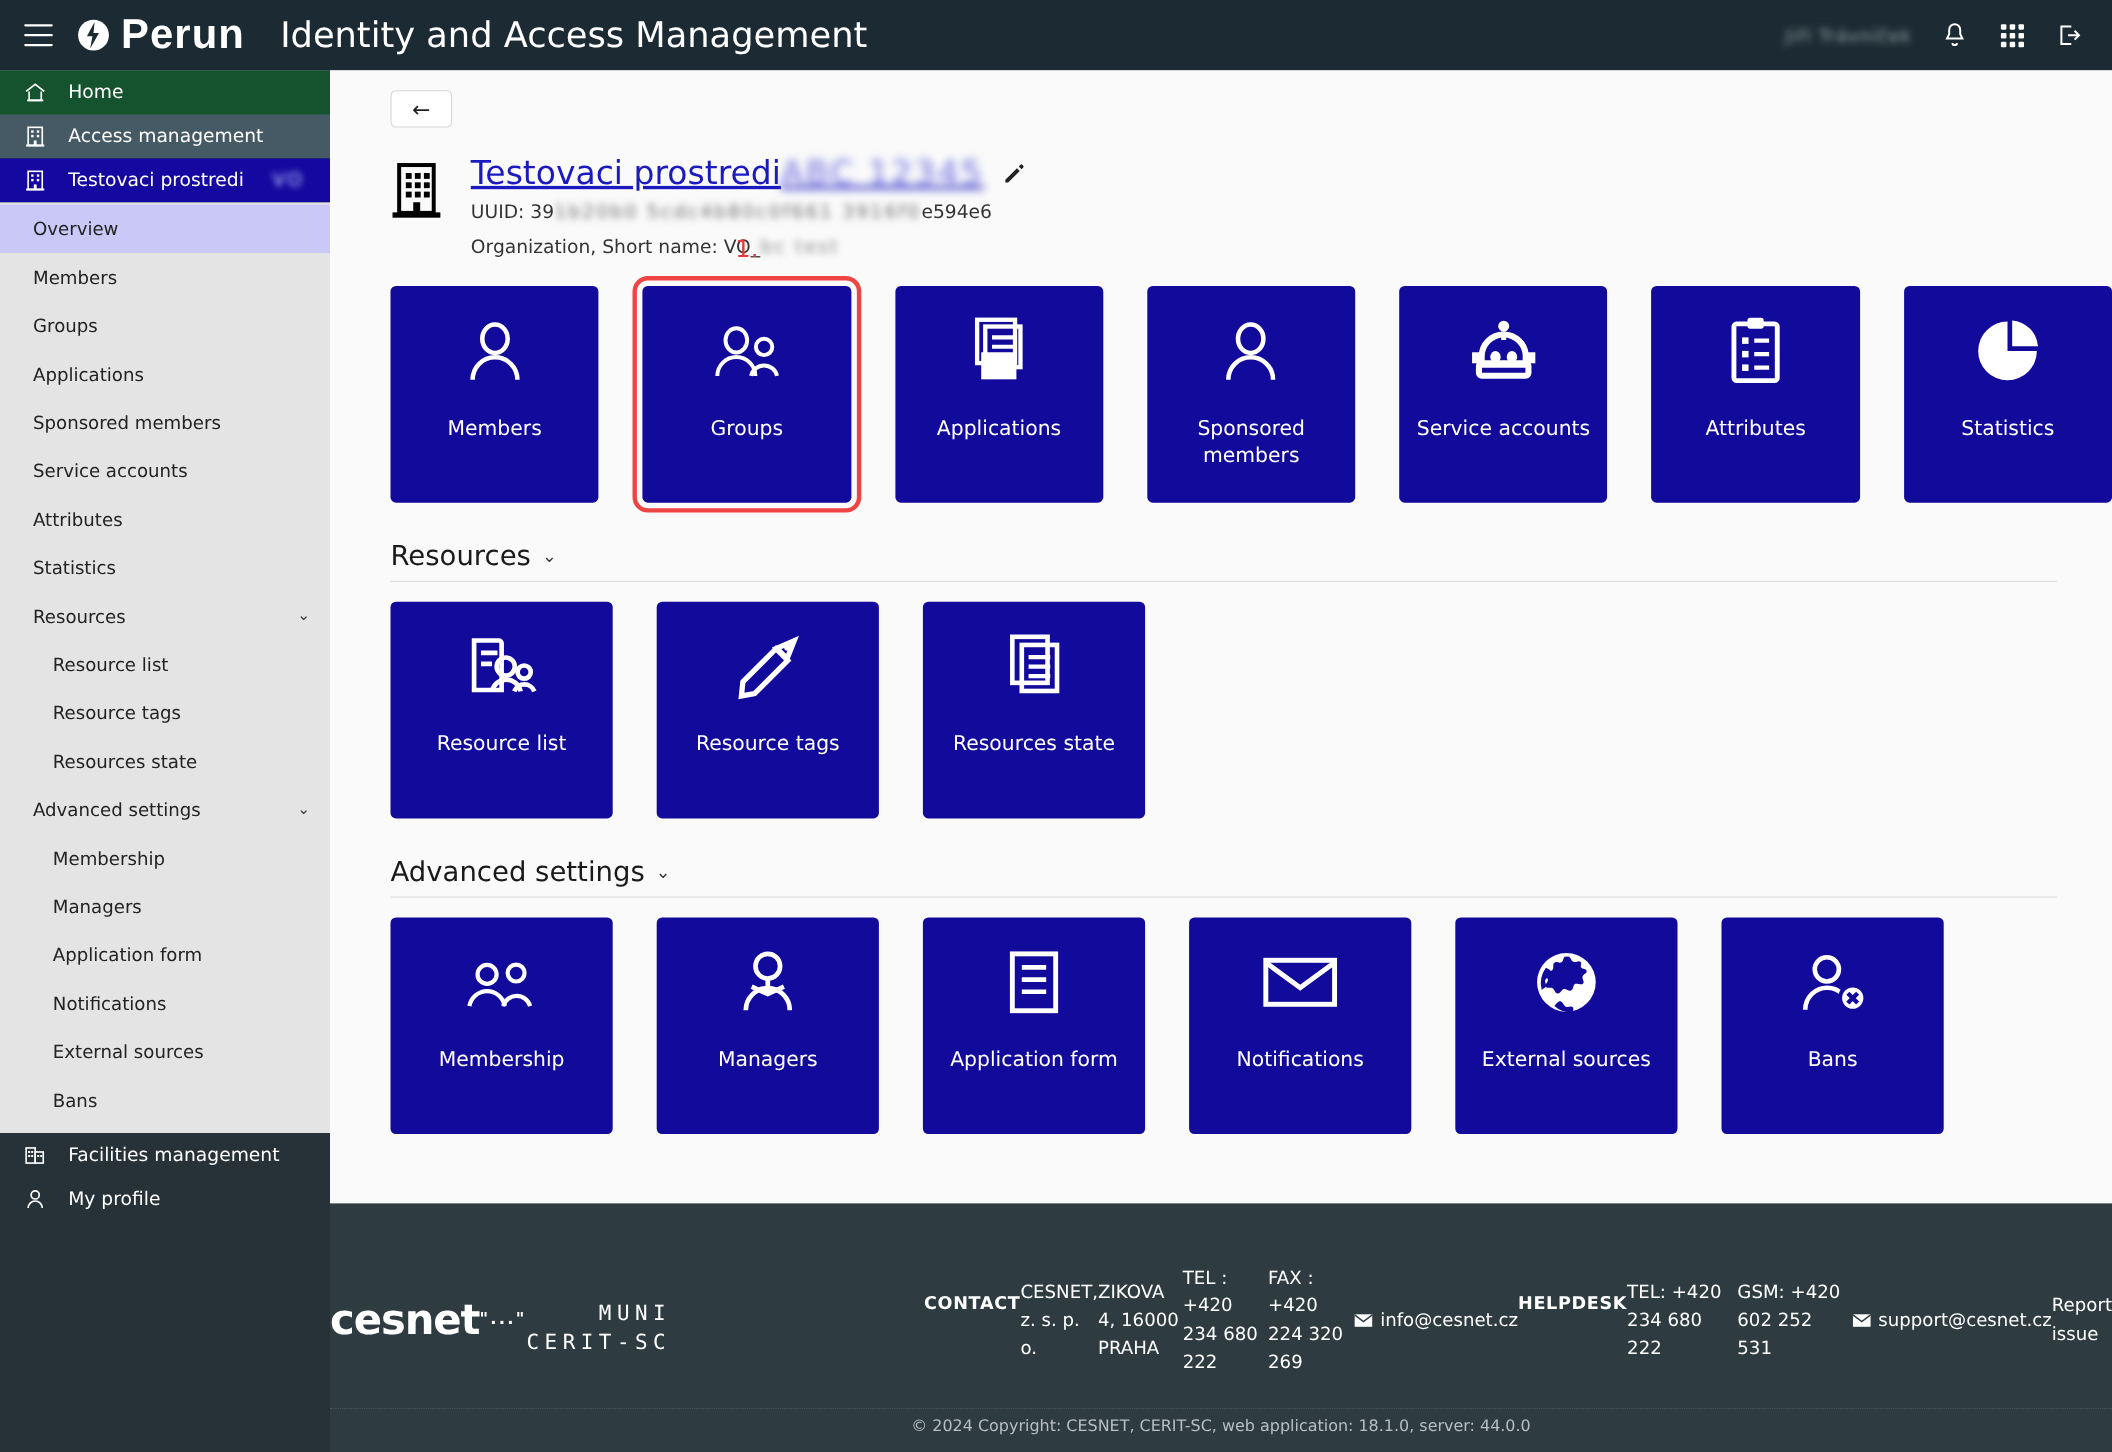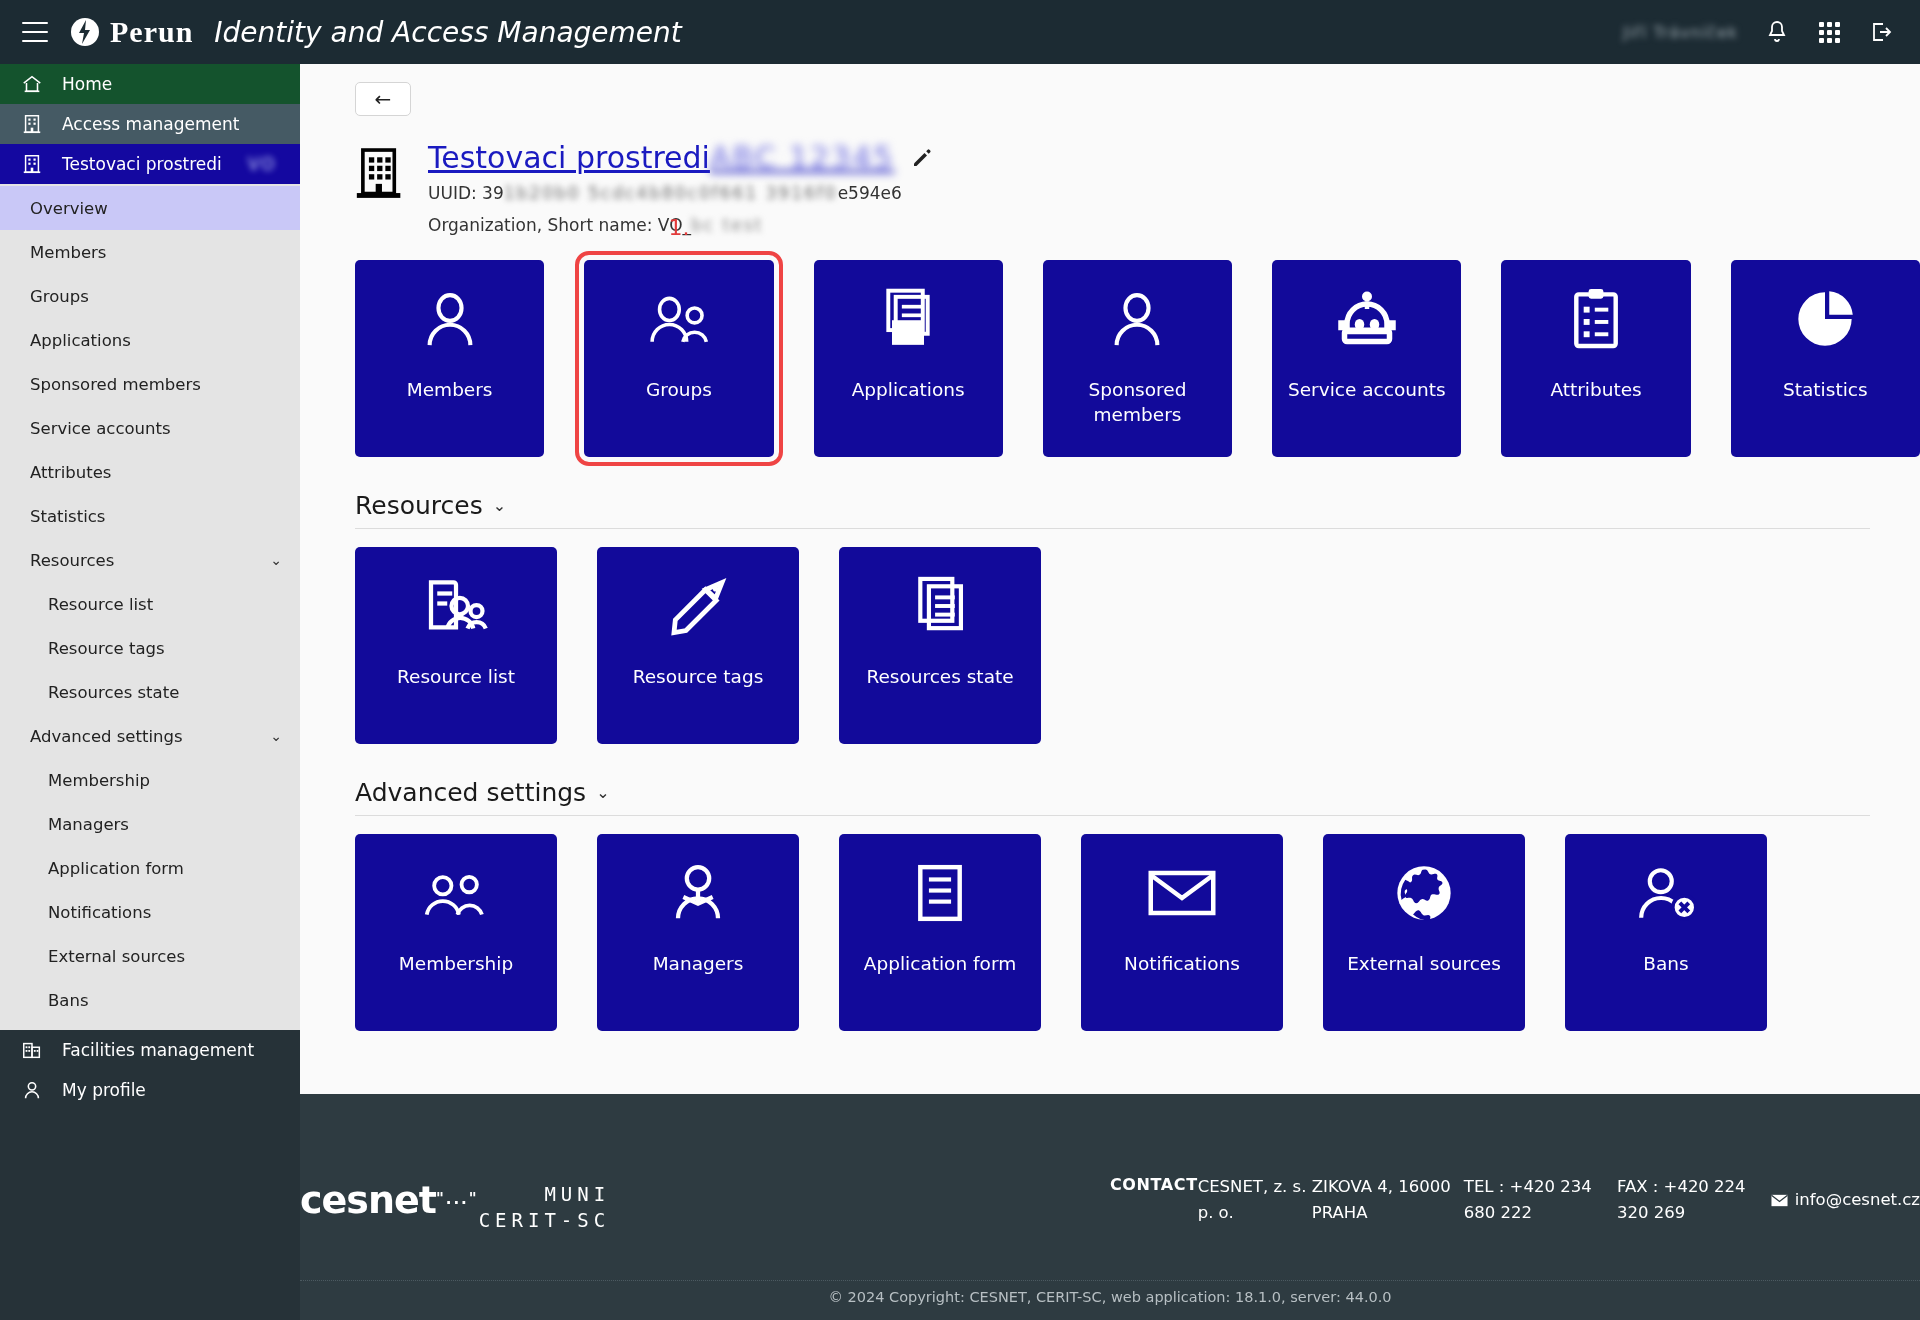--- a/index.html
+++ b/index.html
@@ -12,22 +12,22 @@
   
   .topbar {
     position: absolute; left: 0; top: 0; width: 1920px; height: 64px;
     background: #1c2b33; display: flex; align-items: center; color: #fff;
   }
   .hamburger { width: 26px; height: 20px; margin-left: 22px; margin-right: 22px;
     display: flex; flex-direction: column; justify-content: space-between; cursor: pointer; }
   .hamburger span { display: block; height: 2px; background: #fff; border-radius: 1px; }
   .brand { display: flex; align-items: center; gap: 10px; }
   .brand-mark { width: 30px; height: 34px; }
-  .brand-name { font-size: 30px; font-weight: bold; letter-spacing: 1px; font-family: Liberation Serif, serif; }
-  .app-title { font-size: 28px; margin-left: 21px; font-weight: 400; font-style: italic; }
+  .brand-name { font-size: 38px; font-weight: bold; letter-spacing: 1px; font-family: Liberation Sans, sans-serif; }
+  .app-title { font-size: 32px; margin-left: 32px; font-weight: 400; }
   .topbar-right { margin-left: auto; display: flex; align-items: center; gap: 26px; padding-right: 26px; }
   .user-blur {
     font-size: 16px; color: #9aa6ad; filter: blur(3.2px); user-select: none;
     letter-spacing: 1px;
   }
   .icon-btn { width: 26px; height: 26px; cursor: pointer; display:flex; align-items:center; justify-content:center;}
   .grid-icon { display: grid; grid-template-columns: repeat(3, 5px); grid-template-rows: repeat(3, 5px); gap: 3px; }
   .grid-icon i { background: #fff; border-radius: 1px; display:block; width:5px;height:5px;}
 
   
@@ -610,15 +610,28 @@
       <div class="f-line">FAX : +420 224 320 269</div>
       <div class="f-line f-link">
         <svg class="mail-ico" viewBox="0 0 18 13">
             <rect x="0.5" y="0.5" width="17" height="12" fill="#fff"></rect>
             <path d="M0.5 1L9 7.5 17.5 1" fill="none" stroke="#2e3b41" stroke-width="1.4"></path>
           </svg>
         <span>info@cesnet.cz</span>
       </div>
     </div>
 
+    <div class="fcol">
+      <div class="f-head">HELPDESK</div>
+      <div class="f-line">TEL: +420 234 680 222</div>
+      <div class="f-line">GSM: +420 602 252 531</div>
+      <div class="f-line f-link">
+        <svg class="mail-ico" viewBox="0 0 18 13">
+            <rect x="0.5" y="0.5" width="17" height="12" fill="#fff"></rect>
+            <path d="M0.5 1L9 7.5 17.5 1" fill="none" stroke="#2e3b41" stroke-width="1.4"></path>
+          </svg>
+        <span>support@cesnet.cz</span>
+      </div>
+      <div class="f-line f-link">Report issue</div>
+    </div>
   </div>
   <div class="copy">© 2024 Copyright: CESNET, CERIT-SC, web application: 18.1.0, server: 44.0.0</div>
 </div>
 
 </body></html>

